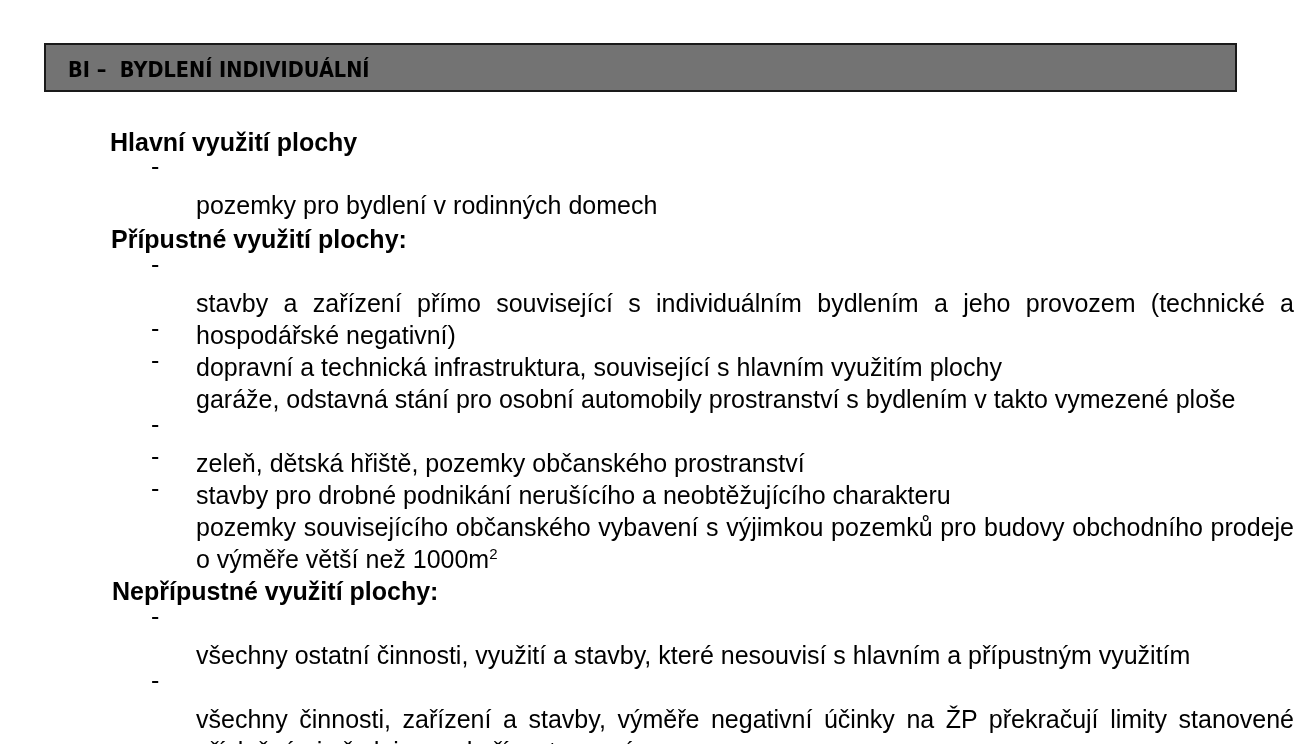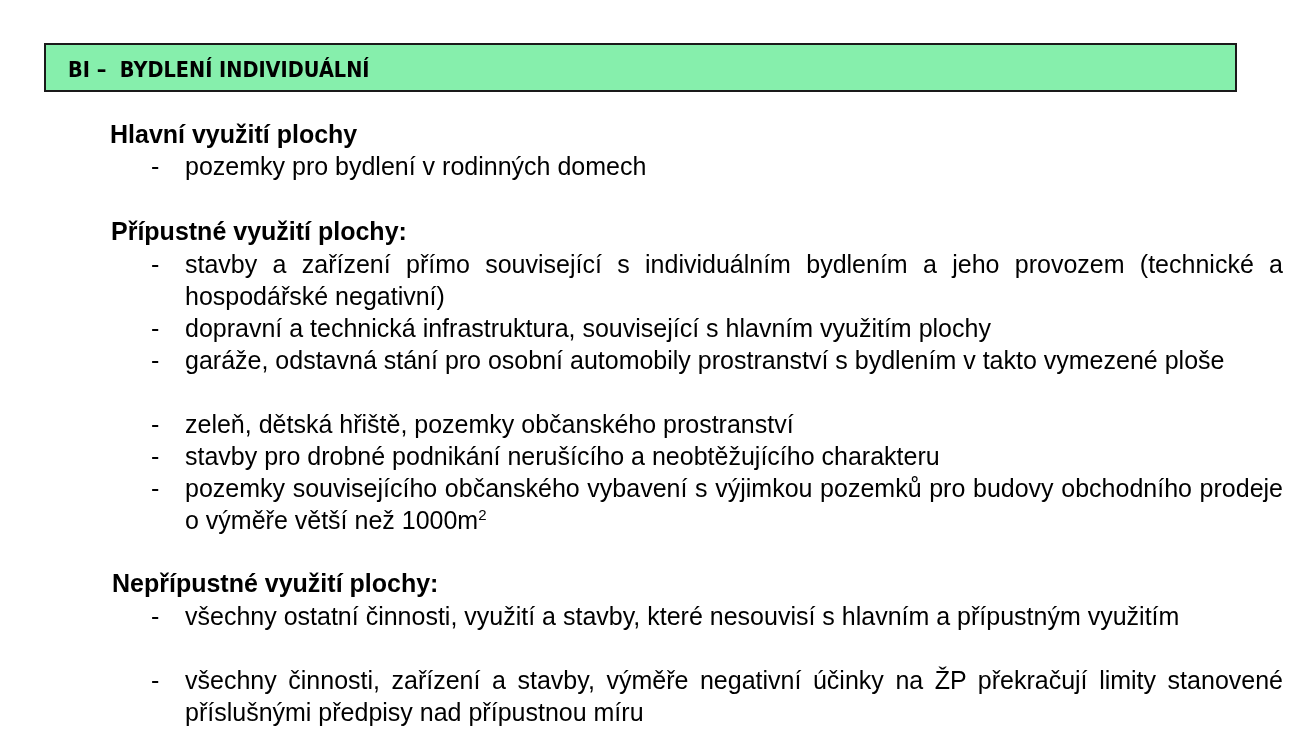--- a/index.html
+++ b/index.html
@@ -14,21 +14,21 @@
     overflow: hidden;
     font-family: "Liberation Sans", sans-serif;
     color: #000000;
   }
   .header-box {
     position: absolute;
     left: 44px;
     top: 43px;
     width: 1189px;
     height: 45px;
-    background: #86efac;
+    background: #737373;
     border: 2px solid #1a1a1a;
     box-sizing: content-box;
   }
   .header-title {
     position: absolute;
     left: 22px;
     top: 13px;
     font-family: "DejaVu Sans", sans-serif;
     font-weight: bold;
     font-size: 21px;
@@ -36,40 +36,42 @@
     white-space: pre;
     transform: scaleX(0.92);
     transform-origin: left center;
   }
   .section-heading {
     position: absolute;
     font-weight: bold;
     font-size: 25px;
     white-space: nowrap;
     line-height: 30px;
+    margin-top: 8px;
   }
   .item {
     position: absolute;
     left: 0;
     width: 1312px;
   }
   .dash {
     position: absolute;
     left: 151px;
     font-size: 25px;
     line-height: 32px;
   }
   .item-text {
     position: absolute;
-    left: 185px;
+    left: 196px;
     width: 1098px;
     font-size: 25px;
     line-height: 32px;
     text-align: justify;
     text-align-last: left;
+    margin-top: 39px;
   }
   sup {
     font-size: 15px;
     line-height: 0;
     vertical-align: super;
   }
 </style>
 </head>
 <body>
 

